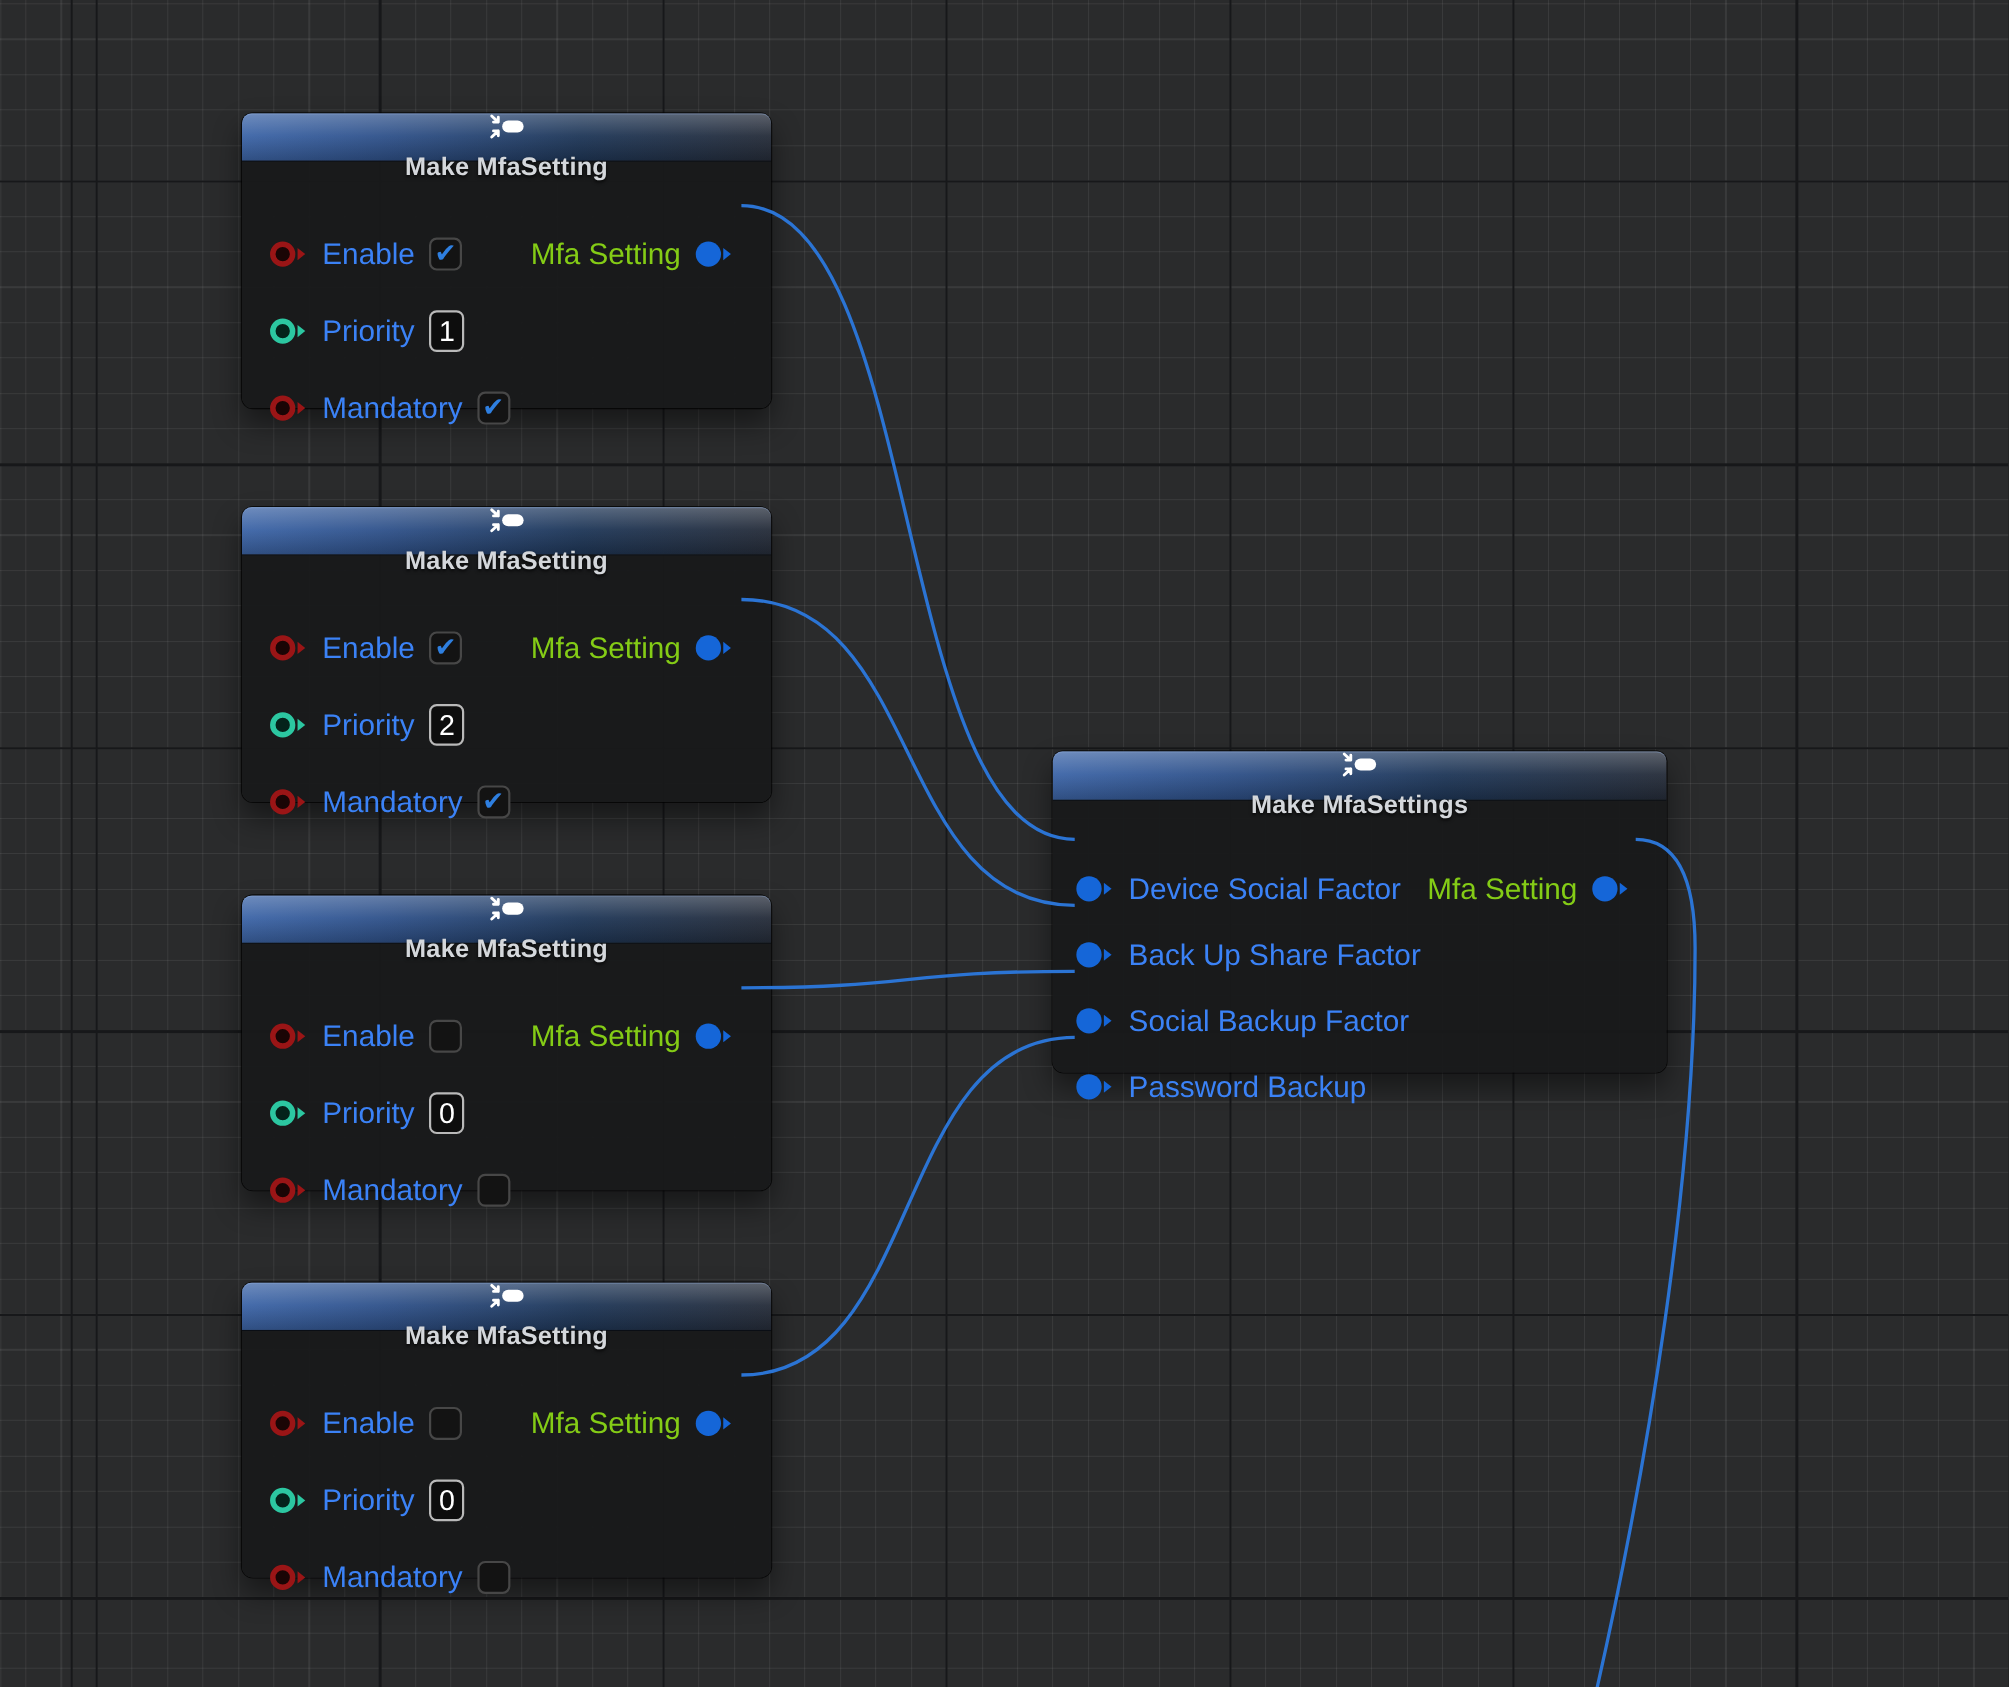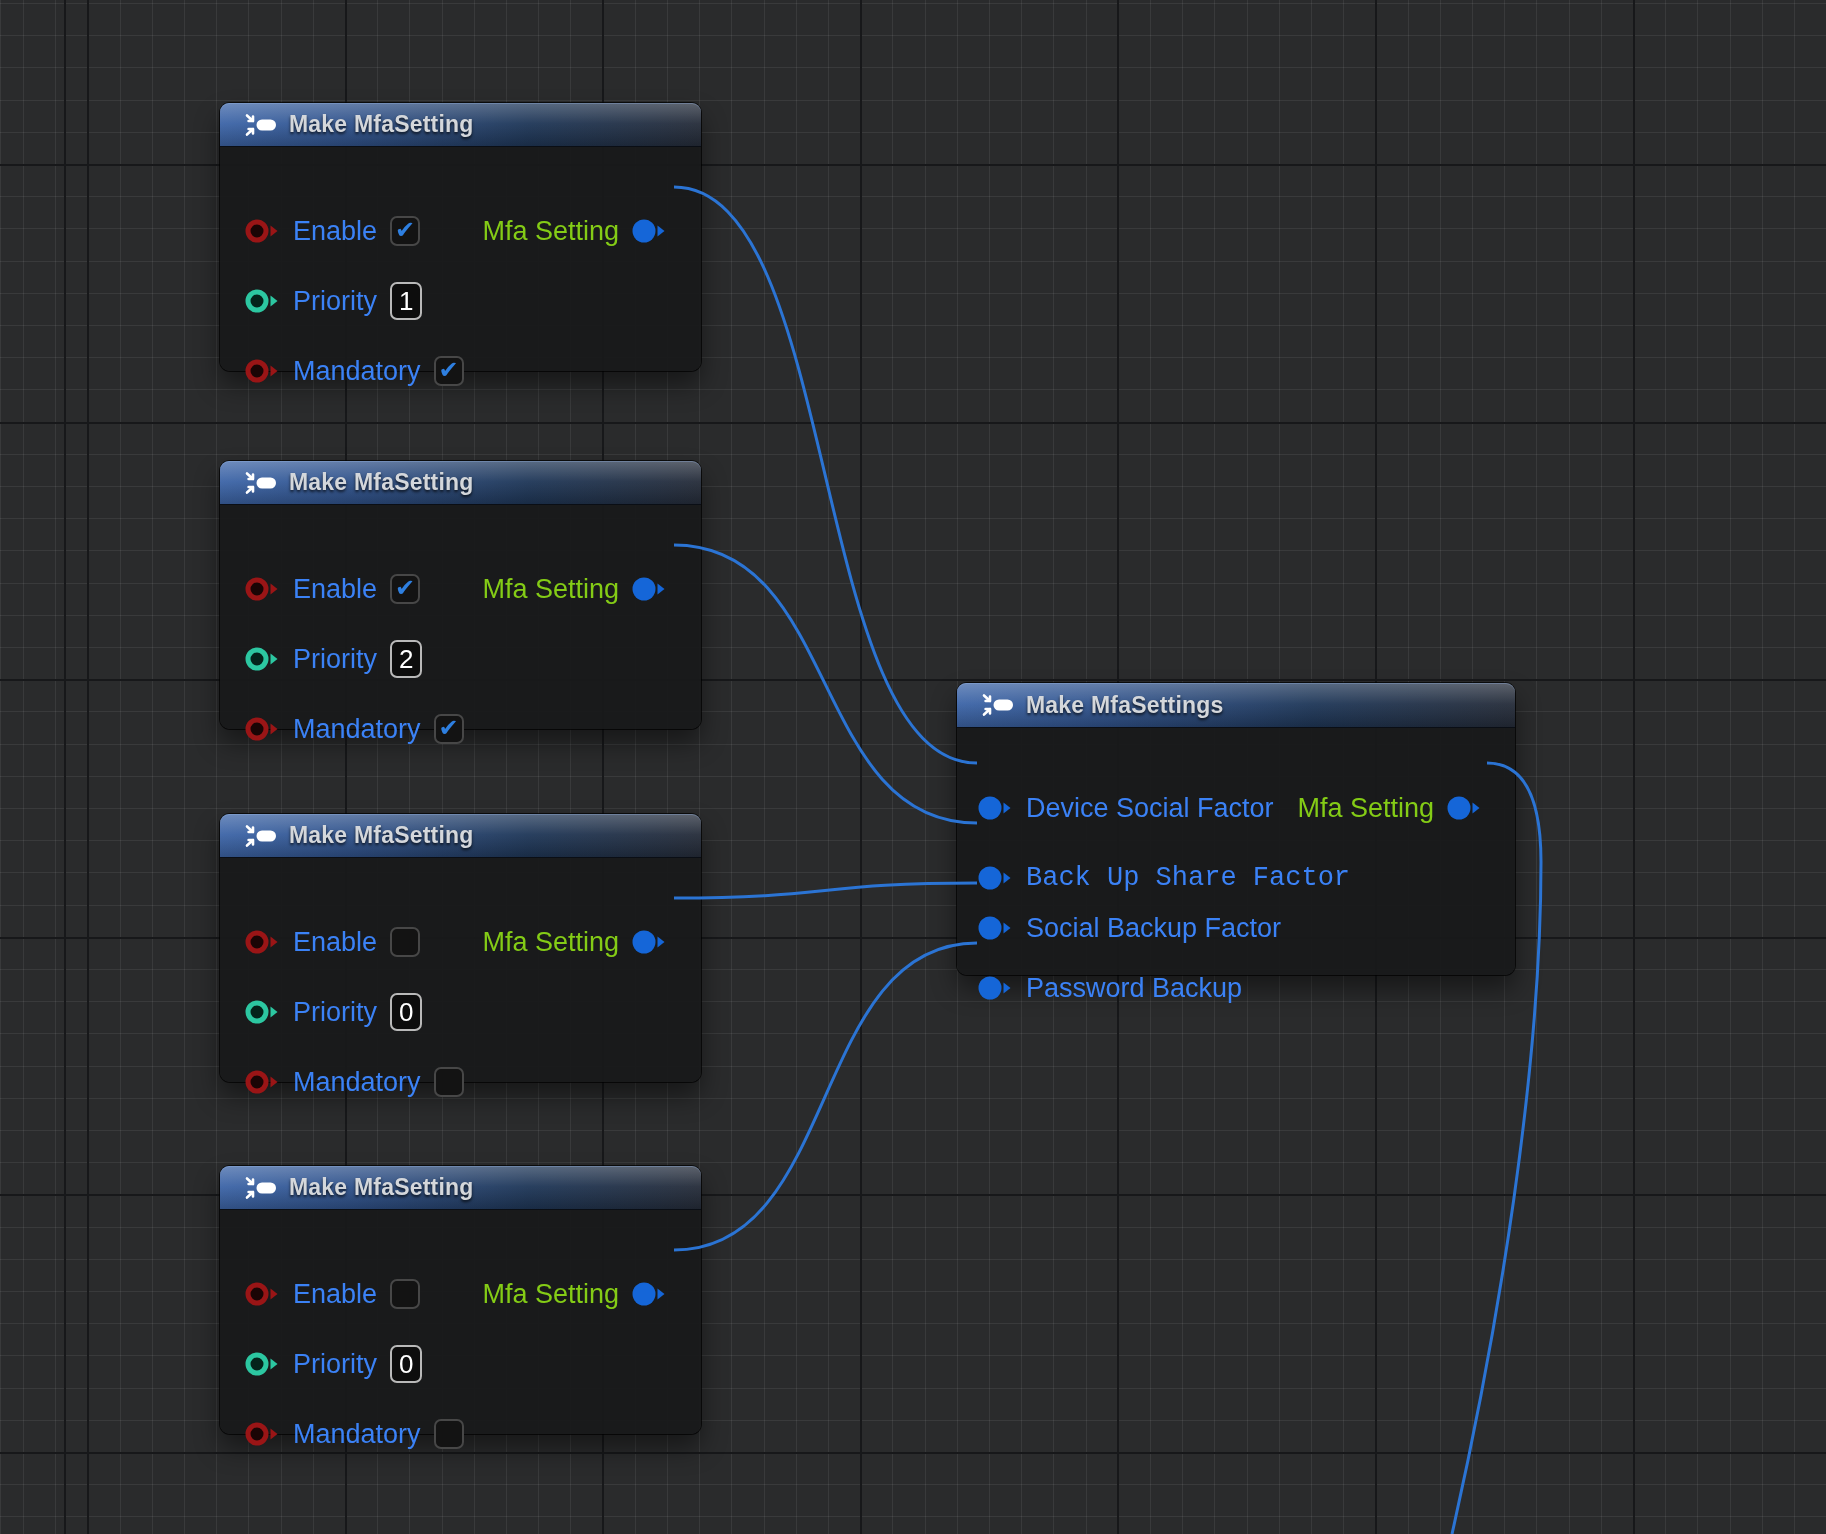--- a/index.html
+++ b/index.html
@@ -16,26 +16,27 @@
   }
   #wires{position:absolute;left:0;top:0;width:1826px;height:1534px;z-index:30;pointer-events:none;}
   #wires path{fill:none;stroke:#2b74d4;stroke-width:3;}
   .node{
     position:absolute;z-index:10;border-radius:10px;
     background:rgba(25,26,27,0.97);
     box-shadow:0 0 0 1px rgba(0,0,0,0.72), 0 14px 26px rgba(0,0,0,0.45);
   }
   .node-title{
     position:relative;height:43px;border-radius:9px 9px 0 0;
-    display:flex;align-items:center;gap:11px;padding:0 24px;
+    display:flex;align-items:center;gap:11px;padding:0 14px;
     background:
       linear-gradient(180deg, rgba(255,255,255,0.25), rgba(255,255,255,0.04) 48%, rgba(0,0,0,0.22)),
       linear-gradient(90deg, #3e66a8 0%, #30528a 28%, #203859 64%, #272e3b 100%);
     border-bottom:1px solid #0a0e15;
     box-shadow:inset 0 1px 0 rgba(150,180,230,0.35);
+    flex-direction:column;
   }
   .title-text{
     font-size:23px;font-weight:bold;color:#d4d7db;white-space:nowrap;
     text-shadow:0 2px 3px rgba(0,0,0,0.75);letter-spacing:0.2px;
   }
   .struct-icon{display:flex;align-items:center;}
   .node-body{position:relative;}
   .row{position:absolute;height:44px;display:flex;align-items:center;left:24px;right:10px;}
   .node-right .row{left:20px;}
   .pin{display:flex;align-items:center;flex:0 0 auto;}
@@ -47,21 +48,21 @@
   .check{color:#2e7fe0;font-size:24px;font-weight:bold;line-height:1;font-family:"DejaVu Sans",sans-serif;transform:translateY(-1px);}
   .valuebox{
     min-width:20px;height:38px;margin-left:13px;padding:0 7px;border:2px solid #b9b9b9;border-radius:7px;
     background:#0d0d0d;color:#ffffff;font-size:26px;display:flex;align-items:center;justify-content:center;box-sizing:border-box;
   }
   .out-group{position:absolute;right:24px;top:0;height:44px;display:flex;align-items:center;gap:12px;}
   .node-right .out-group{right:23px;}
   .out-label{font-size:27px;color:#84cc16;white-space:nowrap;}
   
   .left-node .row1{top:62px;} .left-node .row2{top:132px;align-items:center;} .left-node .row3{top:202px;align-items:center;}
-  .node-right .rrow1{top:58px;} .node-right .rrow2{top:128px;font-family:Liberation Mono, monospace;} .node-right .rrow3{top:178px;} .node-right .rrow4{top:238px;}
+  .node-right .rrow1{top:58px;} .node-right .rrow2{top:118px;} .node-right .rrow3{top:178px;} .node-right .rrow4{top:238px;}
 </style>
 </head>
 <body>
 
 <div id="canvas">
 
   <div class="node left-node" style="left:220px;top:103px;width:481px;height:268px;">
     <div class="node-title">
       <span class="struct-icon">
         <svg width="34" height="24" viewBox="0 0 34 24">

